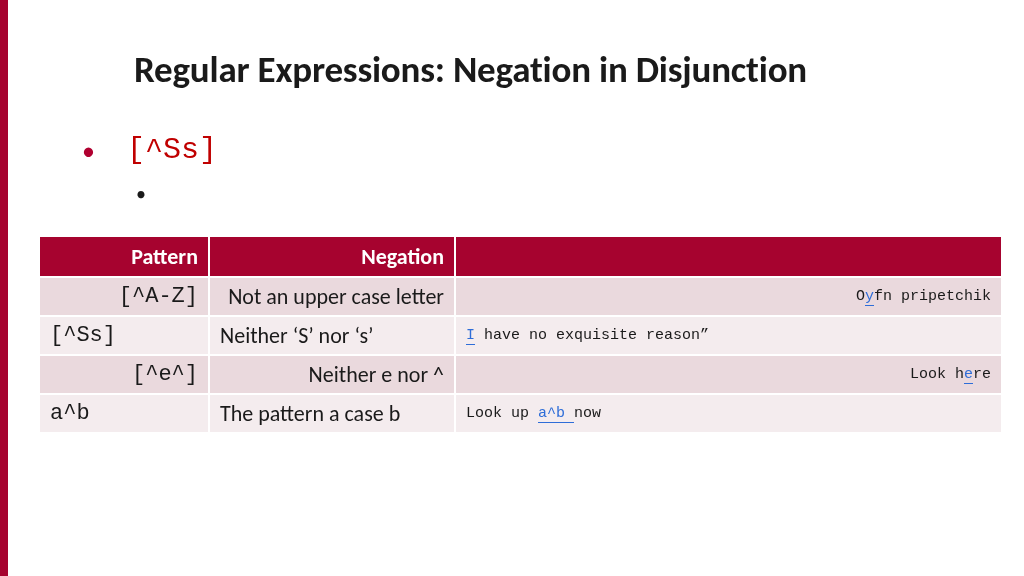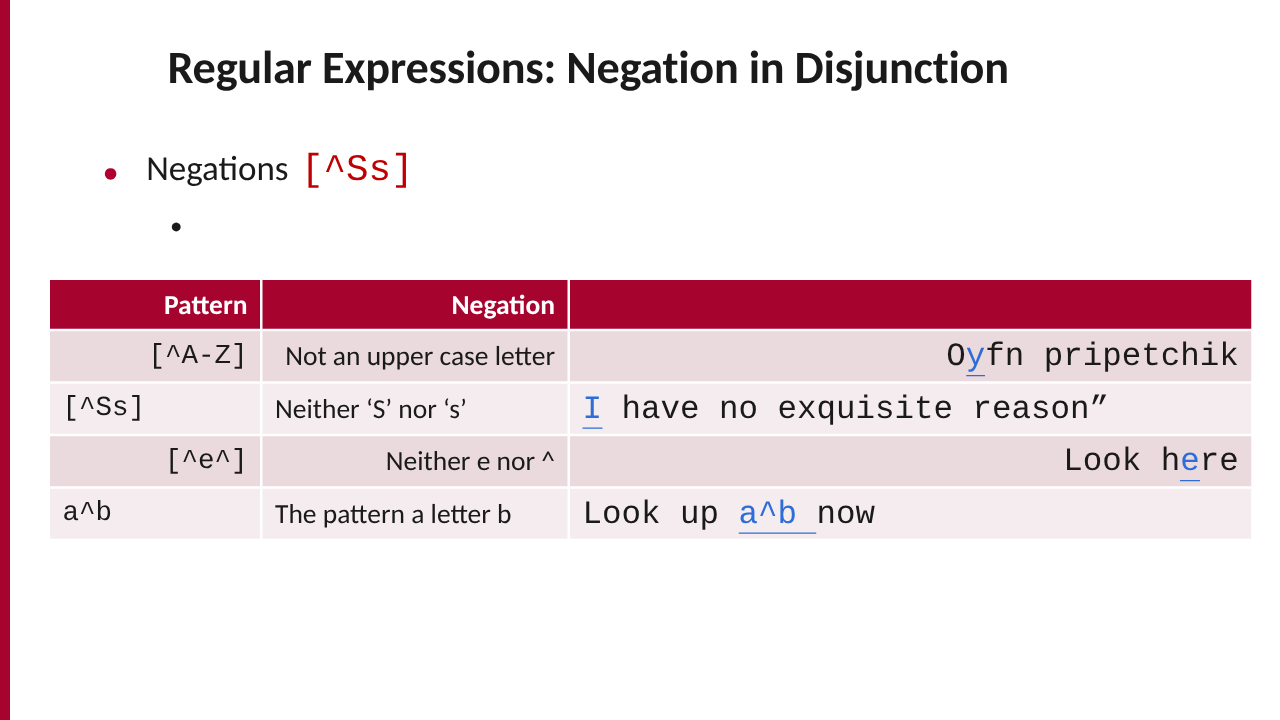--- a/index.html
+++ b/index.html
@@ -10,21 +10,21 @@
     position: relative;
   }
   .side-bar {
     position: absolute;
     left: 0; top: 0;
     width: 8px; height: 576px;
     background: #a6032f;
   }
   .slide {
     position: absolute;
-    left: 8px; top: 0;
+    left: 8px; top: 16px;
     width: 1016px; height: 556px;
     padding: 34px 5px 0 30px;
   }
   .title {
     font-size: 37px;
     font-weight: 700;
     color: #1a1a1a;
     padding-left: 96px;
     line-height: 1.1;
     letter-spacing: -0.2px;
@@ -92,21 +92,21 @@
   td.pattern {
     font-family: "Courier New", monospace;
     color: #c00000;
     font-size: 22px;
     width: 170px;
   }
   td.desc { width: 246px; }
   td.example {
     font-family: "Courier New", monospace;
     color: #555;
-    font-size: 26px;
+    font-size: 15px;
   }
   .hl {
     color: #2e6dd8;
     border-bottom: 1.5px solid #2e6dd8;
     padding-bottom: 0px;
   }
   th.col-pattern { width: 170px; }
   th.col-desc    { width: 246px; }
 </style>
 </head>
@@ -114,21 +114,20 @@
 
 <div class="side-bar"></div>
 
 <div class="slide">
 
   <h1 class="title">Regular Expressions: Negation in Disjunction</h1>
 
   <div class="bullets">
     <div class="b1">
       <span class="dot">•</span>
-      <span>Negations</span>
       <span class="code-inline">[^Ss]</span>
     </div>
     <div class="b2">
       <span class="dot">•</span>
     </div>
   </div>
 
   <table class="regex">
     <thead>
       <tr>
@@ -148,19 +147,19 @@
         <td class="desc">Neither ‘S’ nor ‘s’</td>
         <td class="example"><span></span><span class="hl">I</span><span> have no exquisite reason”</span></td>
       </tr>
       <tr class="odd">
         <td class="pattern">[^e^]</td>
         <td class="desc">Neither e nor ^</td>
         <td class="example"><span>Look h</span><span class="hl">e</span><span>re</span></td>
       </tr>
       <tr class="even">
         <td class="pattern">a^b</td>
-        <td class="desc">The pattern a letter b</td>
+        <td class="desc">The pattern a case b</td>
         <td class="example"><span>Look up </span><span class="hl">a^b </span><span>now</span></td>
       </tr>
     </tbody>
   </table>
 
 </div>
 
 </body></html>

